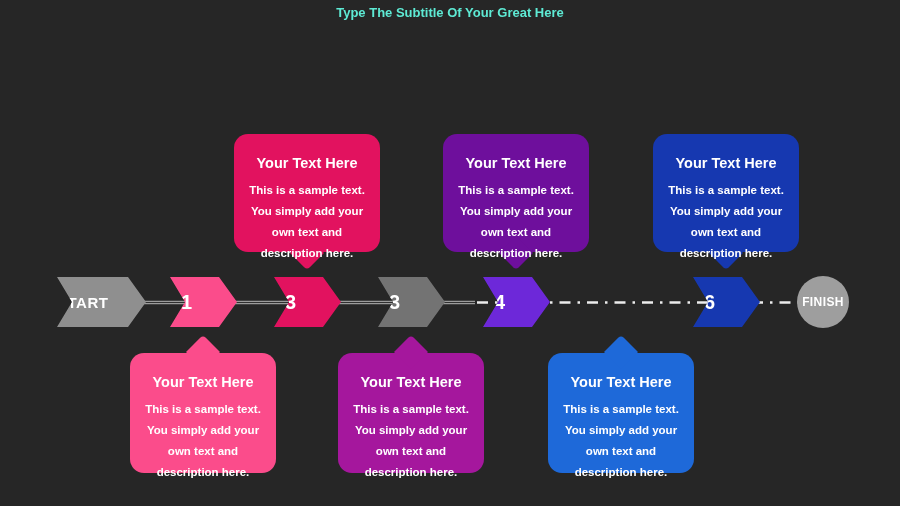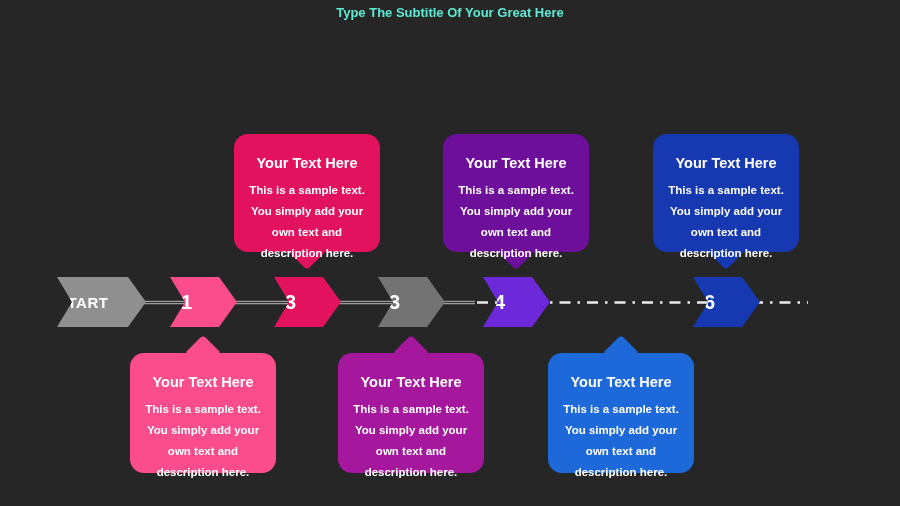--- a/index.html
+++ b/index.html
@@ -93,20 +93,23 @@
   <div class="chev m3" style="background-color: #737373;">
     <span class="num">03</span>
   </div>
   <div class="chev m4" style="background-color: #6d28d9;">
     <span class="num">04</span>
   </div>
   <div class="chev m6" style="background-color: rgb(22, 56, 176);">
     <span class="num">06</span>
   </div>
 
+  <div class="finish" style="background-color: rgb(158, 158, 158);">
+    <span>FINISH</span>
+  </div>
 
   <div class="callout bottom-row c01" style="background-color: rgb(251, 76, 139);">
     <div class="tail" style="background-color: rgb(251, 76, 139);"></div>
     <div class="callout-content">
       <h3 class="callout-title">Your Text Here</h3>
       <p class="callout-body">This is a sample text. You simply add your own text and description here.</p>
     </div>
   </div>
 
   <div class="callout top-row c02" style="background-color: rgb(226, 18, 95);">

